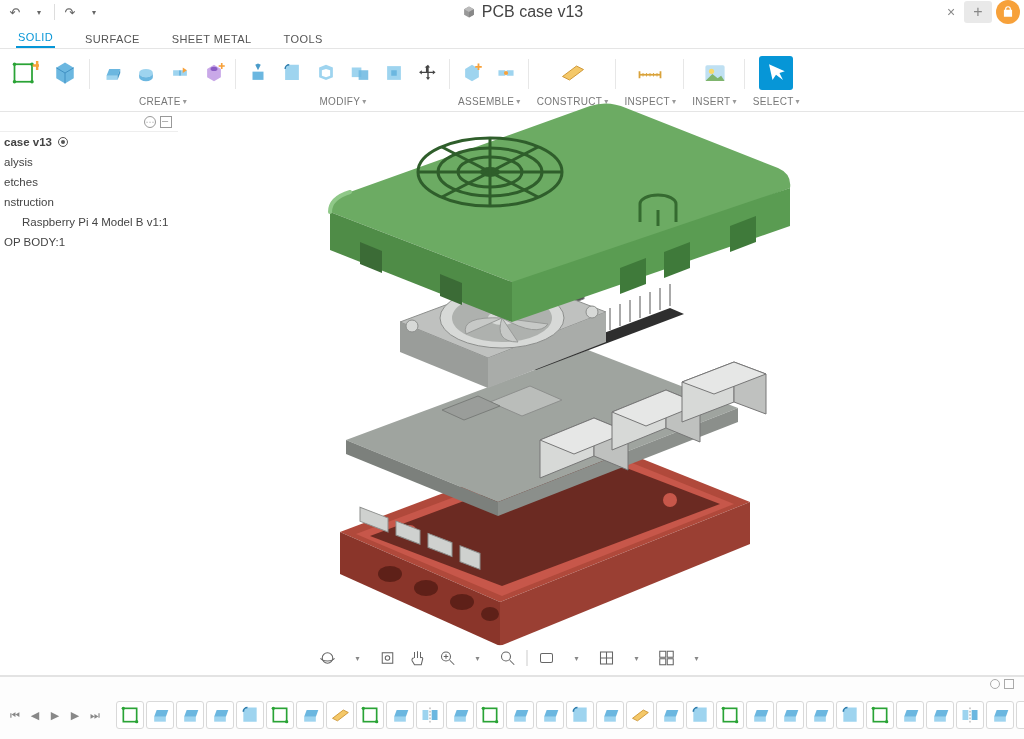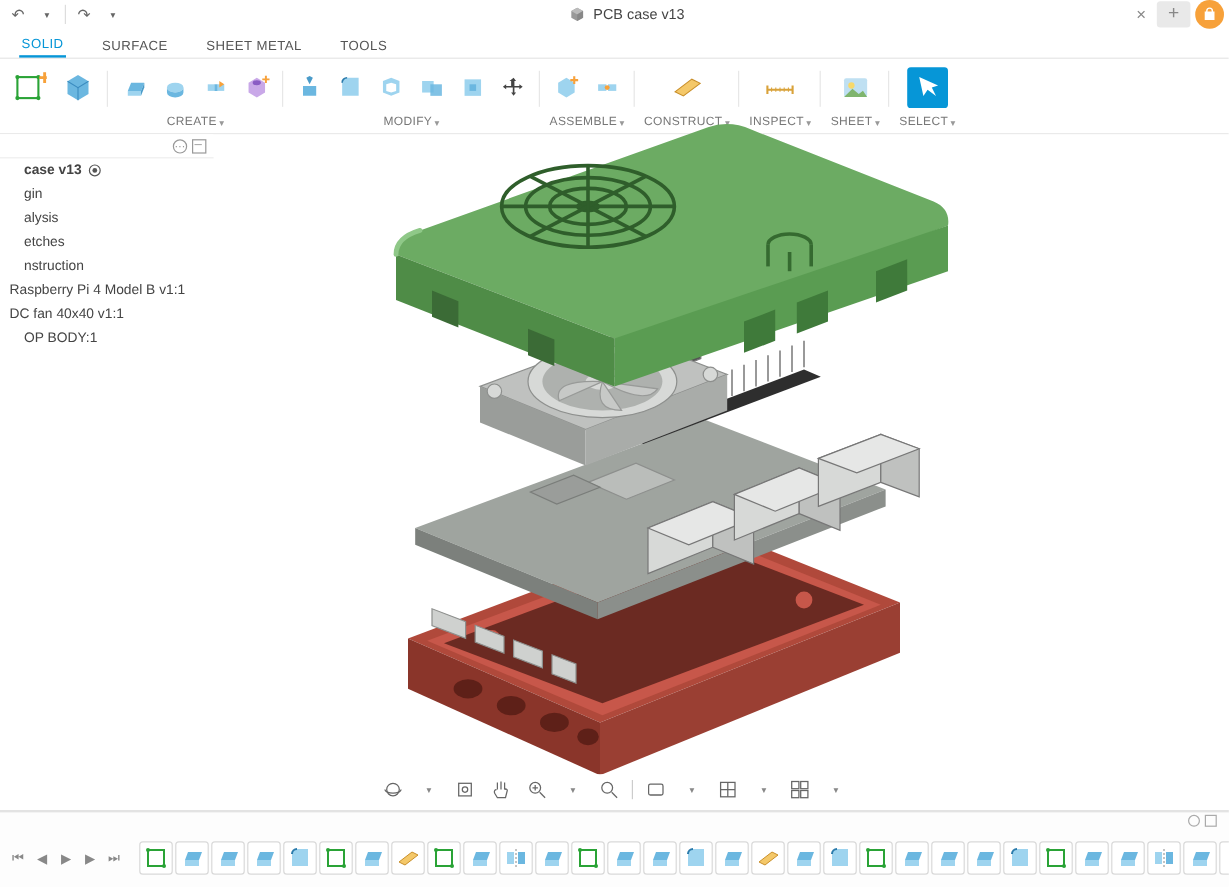--- a/index.html
+++ b/index.html
@@ -2,52 +2,52 @@
 <html><head>
 <meta charset="utf-8">
 <style>
   * { box-sizing: border-box; margin: 0; padding: 0; font-family: "Segoe UI", Arial, sans-serif; }
   html, body { width: 1024px; height: 739px; overflow: hidden; background: #fff; }
   
   .titlebar { height: 24px; display: flex; align-items: center; background: #fff; border-bottom: 0; }
   .qat { display: flex; align-items: center; gap: 6px; padding-left: 6px; }
   .qat .qbtn { width: 18px; height: 18px; display: flex; align-items: center; justify-content: center; color: #666; font-size: 13px; cursor: pointer; }
   .qat .sep { width: 1px; height: 16px; background: #ddd; }
-  .title-center { flex: 1; display: flex; align-items: center; justify-content: center; gap: 6px; font-size: 12px; color: #444; }
+  .title-center { flex: 1; display: flex; align-items: center; justify-content: center; gap: 6px; font-size: 16px; color: #444; }
   .title-center svg { width: 14px; height: 14px; }
   .title-right { display: flex; align-items: center; gap: 4px; padding-right: 4px; }
   .tab-x { width: 18px; height: 18px; display:flex;align-items:center;justify-content:center;color:#888;font-size:14px;}
   .tab-plus { width: 28px; height: 22px; background: #e9e9e9; display:flex;align-items:center;justify-content:center;color:#888;font-size:16px; border-radius:3px;}
   .tab-badge { width:24px;height:24px;border-radius:50%;background:#f7a13a;display:flex;align-items:center;justify-content:center;}
   .tab-badge svg{width:14px;height:14px;fill:#fff;}
   
   .ribbon-tabs { height: 24px; display:flex; align-items:flex-end; gap:28px; padding-left:16px; font-size:11px; color:#555; letter-spacing:.4px;}
   .ribbon-tabs .rtab { padding:4px 2px 3px; cursor:pointer; }
   .ribbon-tabs .rtab.active { color:#0696d7; border-bottom:2px solid #0696d7; }
   
   .toolbar { height:64px; border-top:1px solid #e5e5e5; border-bottom:1px solid #e5e5e5; display:flex; align-items:stretch; padding:2px 0; background:#fff;}
   .tgroup { display:flex; flex-direction:column; align-items:center; justify-content:space-between; padding:2px 8px 2px; position:relative;}
   .tgroup::after{content:"";position:absolute;right:0;top:8px;bottom:20px;width:1px;background:#e7e7e7;}
   .tgroup:last-child::after{display:none;}
   .trow { display:flex; align-items:center; gap:6px; height:40px;}
-  .tlabel { font-size:10px; color:#777; display:flex; align-items:flex-end; gap:2px; letter-spacing:.3px;}
+  .tlabel { font-size:10px; color:#777; display:flex; align-items:center; gap:2px; letter-spacing:.3px;}
   .tlabel .dd{font-size:8px;color:#999;}
   .tbtn { width:34px; height:34px; display:flex; align-items:center; justify-content:center; border-radius:3px; cursor:pointer;}
   .tbtn.small{width:28px;height:28px;}
   .tbtn svg{width:28px;height:28px;}
   .tbtn.small svg{width:22px;height:22px;}
   .tbtn.selected{background:#0696d7;}
   
   .workspace { position:absolute; top:112px; left:0; right:0; bottom:64px; }
   .browser { position:absolute; left:0; top:0; width:178px; background:#fff; font-size:11.5px; color:#444; }
   .browser .bhdr{height:20px;display:flex;align-items:center;justify-content:flex-end;padding-right:6px;gap:4px;border-bottom:1px solid #eee;}
   .browser .bhdr .dot{width:12px;height:12px;border-radius:50%;border:1px solid #999;display:flex;align-items:center;justify-content:center;font-size:9px;color:#999;}
-  .browser .node{height:20px;display:flex;align-items:center;padding-left:20px;border-bottom:0; white-space:nowrap; overflow:hidden;}
+  .browser .node{height:20px;display:flex;align-items:center;padding-left:4px;border-bottom:0; white-space:nowrap; overflow:hidden;}
   .browser .node.top{font-weight:600;}
-  .browser .node.sub{padding-left:8px;}
+  .browser .node.sub{padding-left:22px;}
   .browser .radio{width:10px;height:10px;border-radius:50%;border:1px solid #555;margin-left:6px;display:inline-flex;align-items:center;justify-content:center;}
   .browser .radio::after{content:"";width:4px;height:4px;border-radius:50%;background:#555;}
   
   .canvas { position:absolute; inset:0; background:#fff; }
   .canvas svg.model{position:absolute; left:190px; top:-10px; width:640px; height:560px;}
   
   .navbar { position:absolute; bottom:4px; left:50%; transform:translateX(-50%); display:flex; align-items:center; gap:8px; background:rgba(255,255,255,.8); padding:2px 6px; border-radius:4px;}
   .navbar .nbtn{width:22px;height:22px;display:flex;align-items:center;justify-content:center;color:#666;cursor:pointer;}
   .navbar .nbtn svg{width:18px;height:18px;stroke:#666;fill:none;stroke-width:1.4;}
   .navbar .sep{width:1px;height:16px;background:#ccc;}
@@ -261,21 +261,21 @@
     <div class="trow">
       <div class="tbtn">
           <svg viewBox="0 0 32 32">
             <rect x="5" y="7" width="22" height="18" rx="2" fill="#bfe0f2"></rect>
             <circle cx="12" cy="14" r="3" fill="#f7d96b"></circle>
             <path d="M5 25l8-8 6 5 4-3 4 6H5z" fill="#7fb56e"></path>
           </svg>
         </div>
     </div>
     <div class="tlabel">
-        <span>SHEET</span>
+        <span>INSERT</span>
         <span class="dd">▾</span>
       </div>
   </div>
 
   <div class="tgroup">
     <div class="trow">
       <div class="tbtn selected">
           <svg viewBox="0 0 32 32">
             <path d="M8 6l4 18 4-6 8 6-4-8 6-2z" fill="#fff"></path>
           </svg>
@@ -493,26 +493,24 @@
     <div class="bhdr">
       <div class="dot">⋯</div>
       <div style="width:12px;height:12px;border:1px solid #999;position:relative;">
         <span style="position:absolute;left:1px;top:-3px;font-size:11px;color:#999;">–</span>
       </div>
     </div>
     <div class="node top">
       <span>case v13</span>
         <span class="radio"></span>
     </div>
-    <div class="node">gin</div>
     <div class="node">alysis</div>
     <div class="node">etches</div>
     <div class="node">nstruction</div>
     <div class="node sub">Raspberry Pi 4 Model B v1:1</div>
-    <div class="node sub">DC fan 40x40 v1:1</div>
     <div class="node">OP BODY:1</div>
   </div>
 </div>
 
 <div class="timeline-wrap">
   <div class="timeline-ctrl">
     <div class="dot"></div>
     <div style="width:10px;height:10px;border:1px solid #aaa;"></div>
   </div>
   <div class="timeline">

